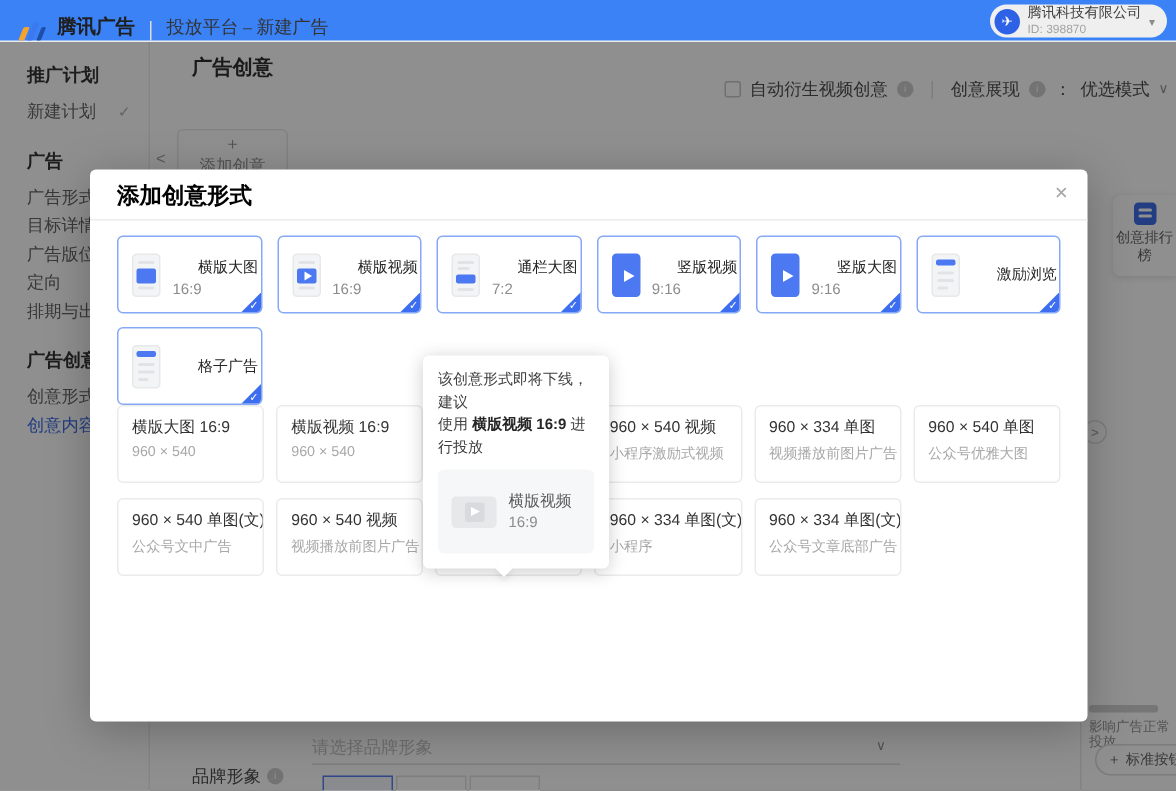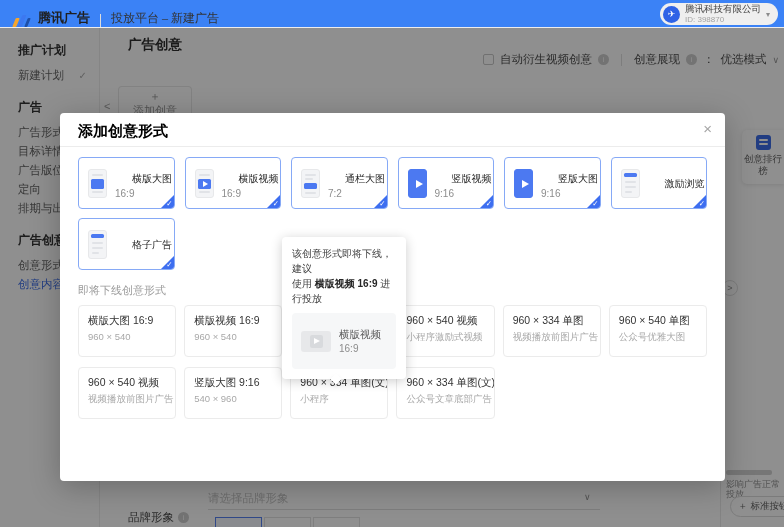--- a/index.html
+++ b/index.html
@@ -343,21 +343,20 @@
         <div class="tt-card">
           <span class="tt-ph"></span>
           <span>
             <div class="tt-name">横版视频</div>
             <div class="tt-ratio">16:9</div>
           </span>
         </div>
         <span class="tt-arrow"></span>
       </div>
 
-      <div class="dep-title">即将下线创意形式</div>
       <div class="dep-grid">
         <div class="dep-card">
           <div class="dep-name">横版大图 16:9</div>
             <div class="dep-desc">960 × 540</div>
         </div>
         <div class="dep-card">
           <div class="dep-name">横版视频  16:9</div>
             <div class="dep-desc">960 × 540</div>
         </div>
         <div class="dep-card hover">
@@ -375,20 +374,24 @@
         </div>
         <div class="dep-card">
           <div class="dep-name">960 × 334 单图</div>
             <div class="dep-desc">视频播放前图片广告</div>
         </div>
         <div class="dep-card">
           <div class="dep-name">960 × 540 单图</div>
             <div class="dep-desc">公众号优雅大图</div>
         </div>
         <div class="dep-card">
+          <div class="dep-name">960 × 540 单图(文)</div>
+            <div class="dep-desc">公众号文中广告</div>
+        </div>
+        <div class="dep-card">
           <div class="dep-name">960 × 540 视频</div>
             <div class="dep-desc">视频播放前图片广告</div>
         </div>
         <div class="dep-card">
           <div class="dep-name">竖版大图 9:16</div>
             <div class="dep-desc">540 × 960</div>
         </div>
         <div class="dep-card">
           <div class="dep-name">960 × 334 单图(文)</div>
             <div class="dep-desc">小程序</div>

